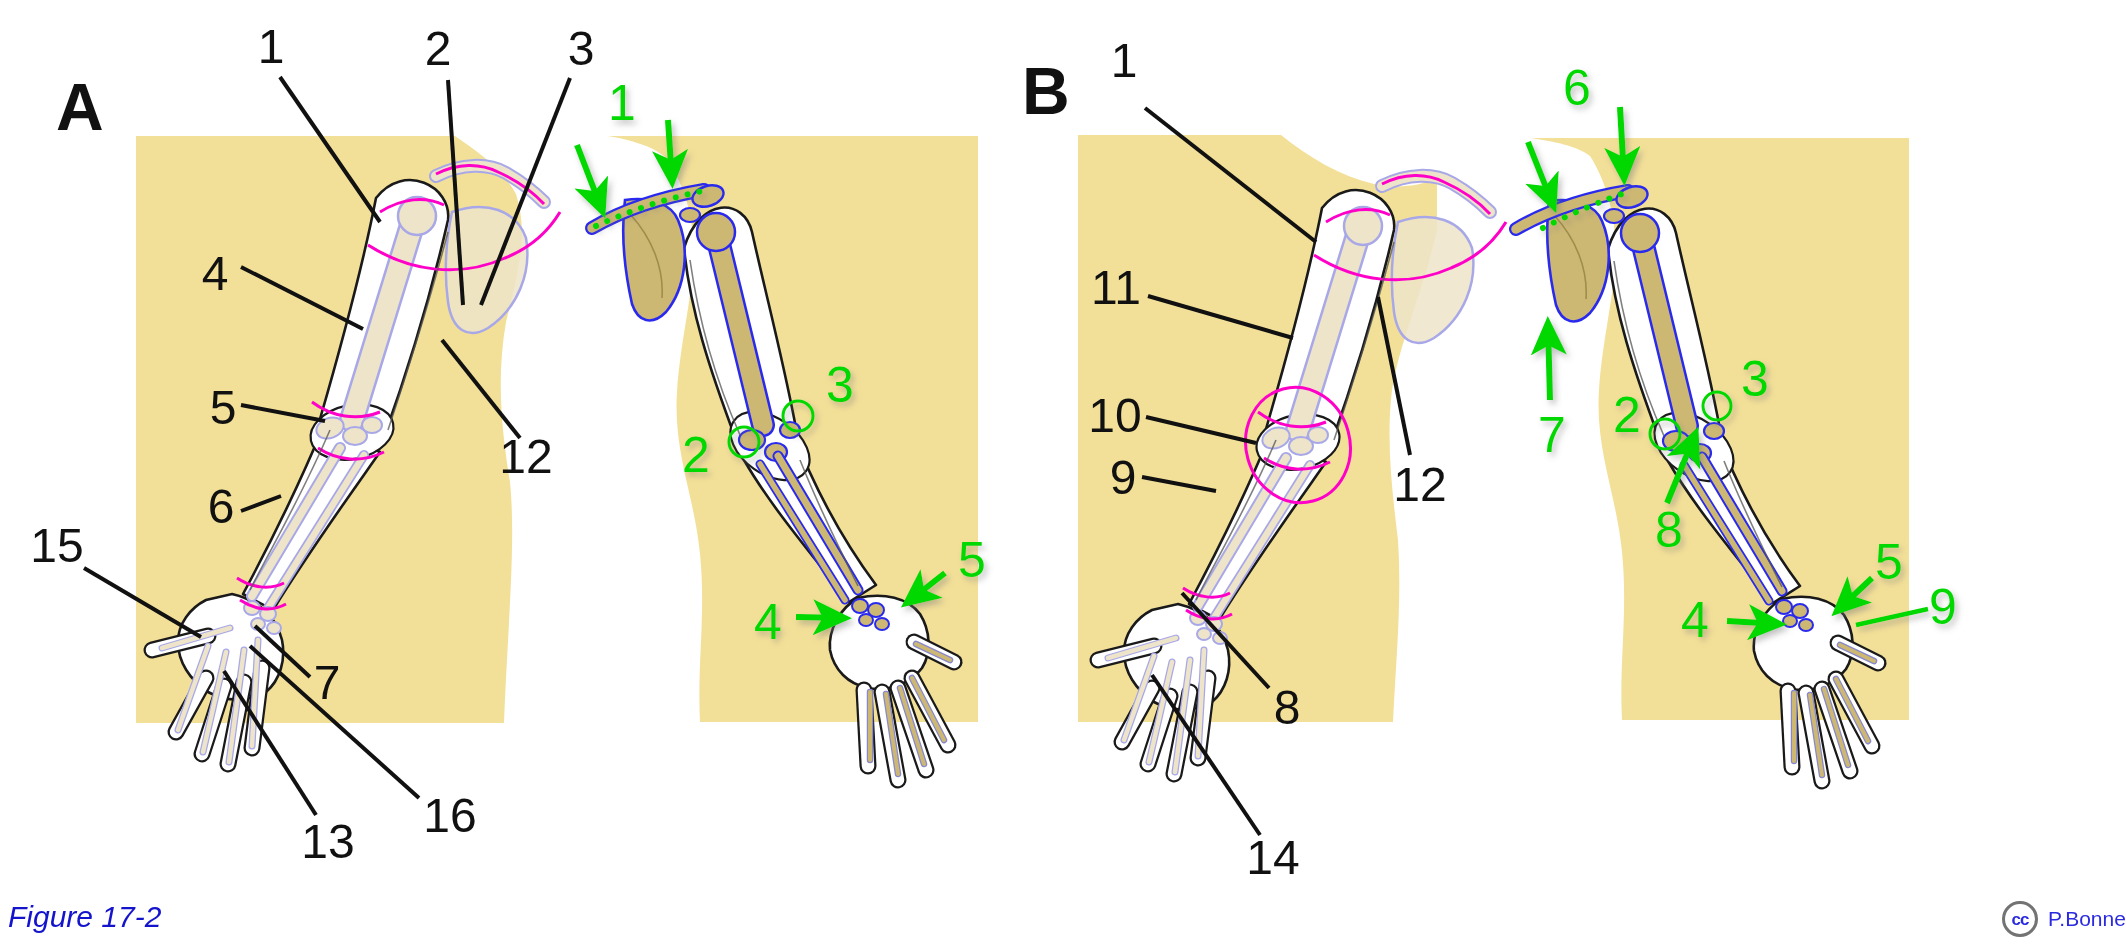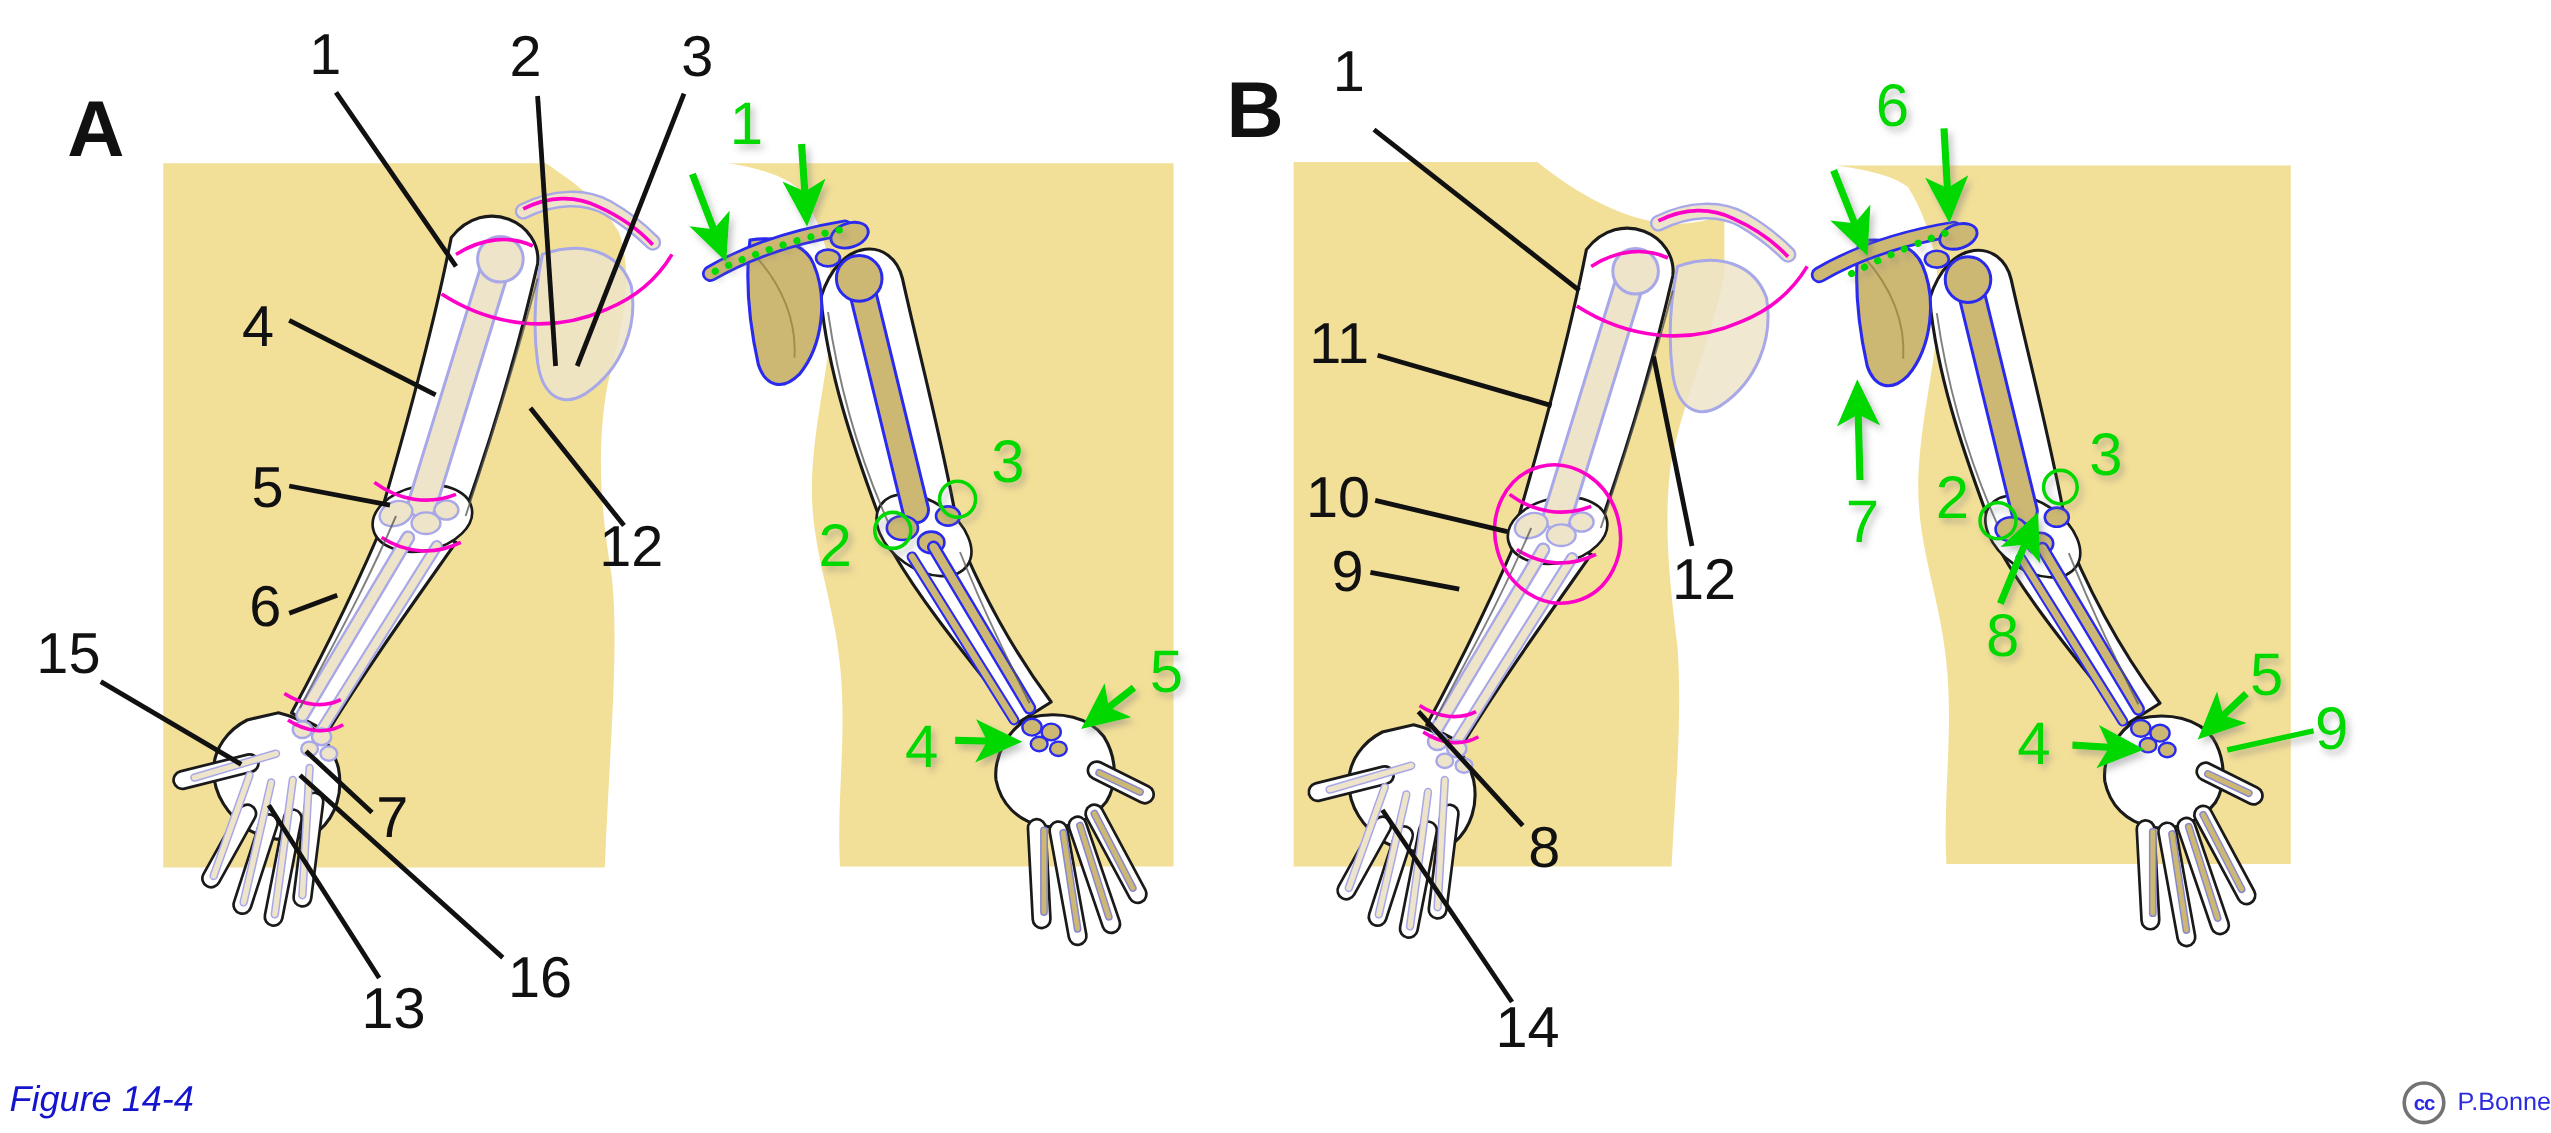--- a/index.html
+++ b/index.html
@@ -265,20 +265,20 @@
         <text x="1669" y="530" text-anchor="middle" dominant-baseline="central" class="green-num" fill="#00D800">8</text>
         <text x="1695" y="620" text-anchor="middle" dominant-baseline="central" class="green-num" fill="#00D800">4</text>
         <text x="1889" y="562" text-anchor="middle" dominant-baseline="central" class="green-num" fill="#00D800">5</text>
         <text x="1943" y="607" text-anchor="middle" dominant-baseline="central" class="green-num" fill="#00D800">9</text>
       </g>
 </svg>
 
 <div class="panel-letter" id="panel-a-letter">A</div>
 <div class="panel-letter" id="panel-b-letter">B</div>
 
-<div id="figure-caption">Figure 14-4</div>
+<div id="figure-caption">Figure 17-2</div>
 
 <div id="attribution">
   <div id="cc-badge">cc</div>
   <div id="cc-author">P.Bonnet</div>
 </div>
 
 </div>
 
 </body></html>

